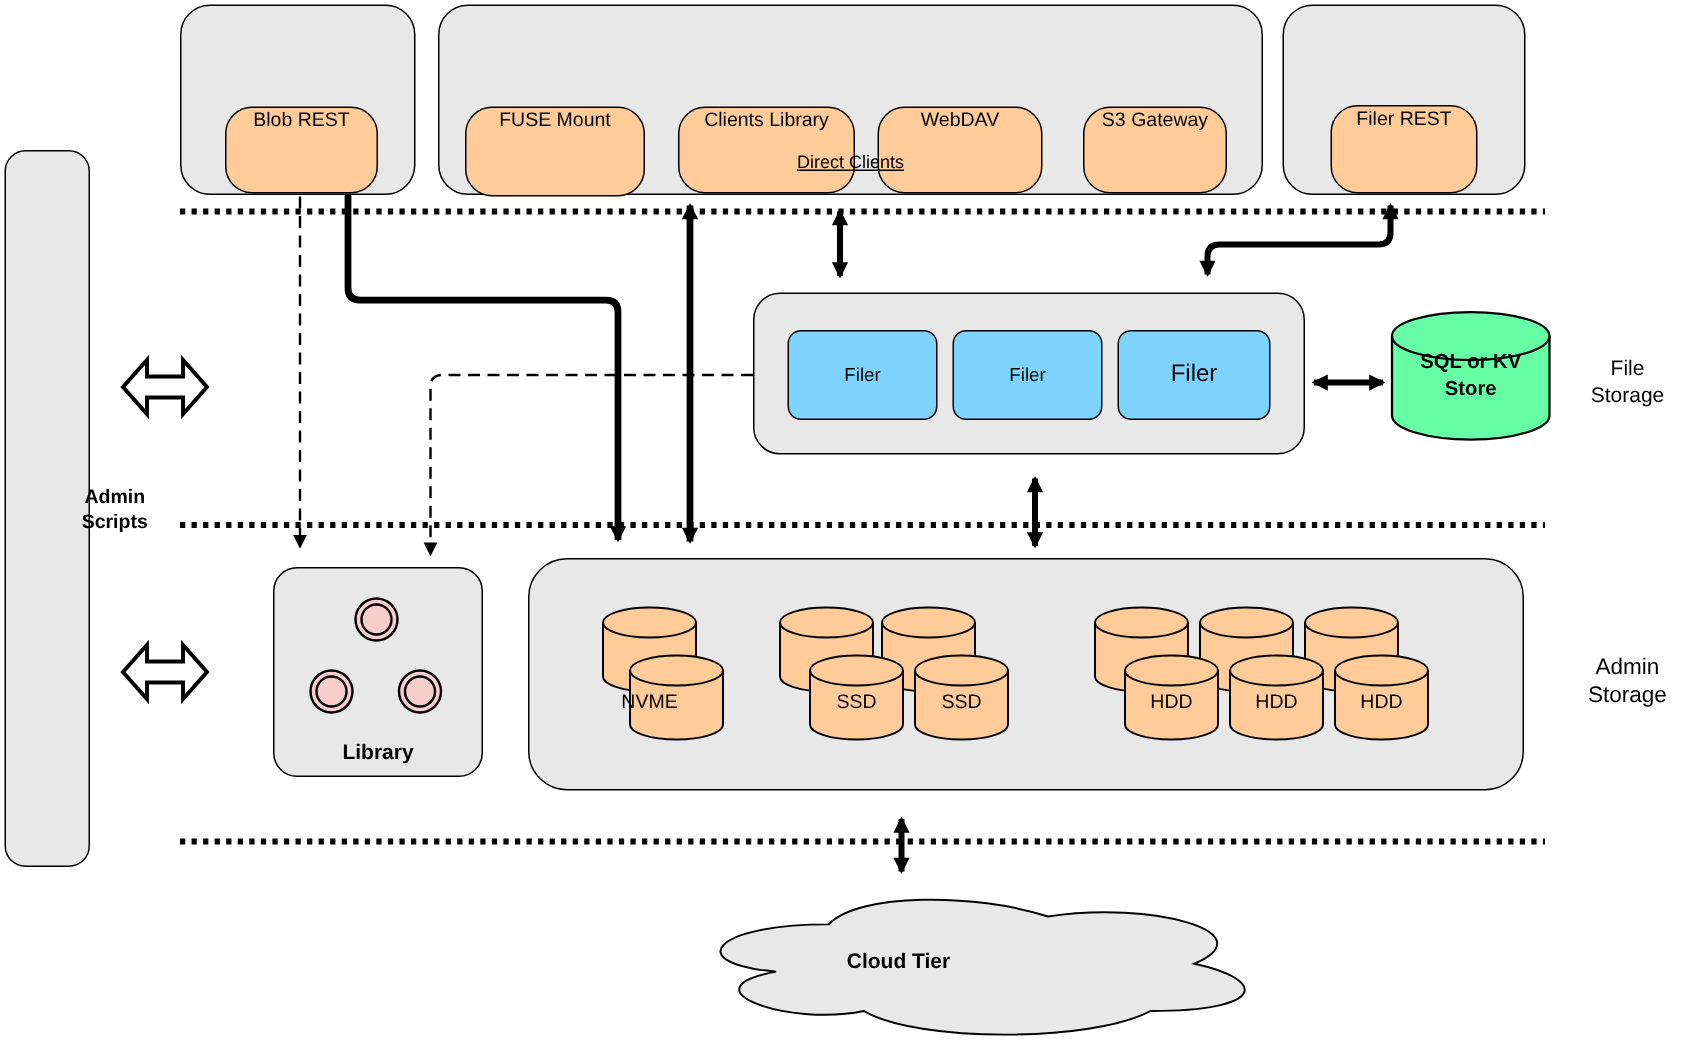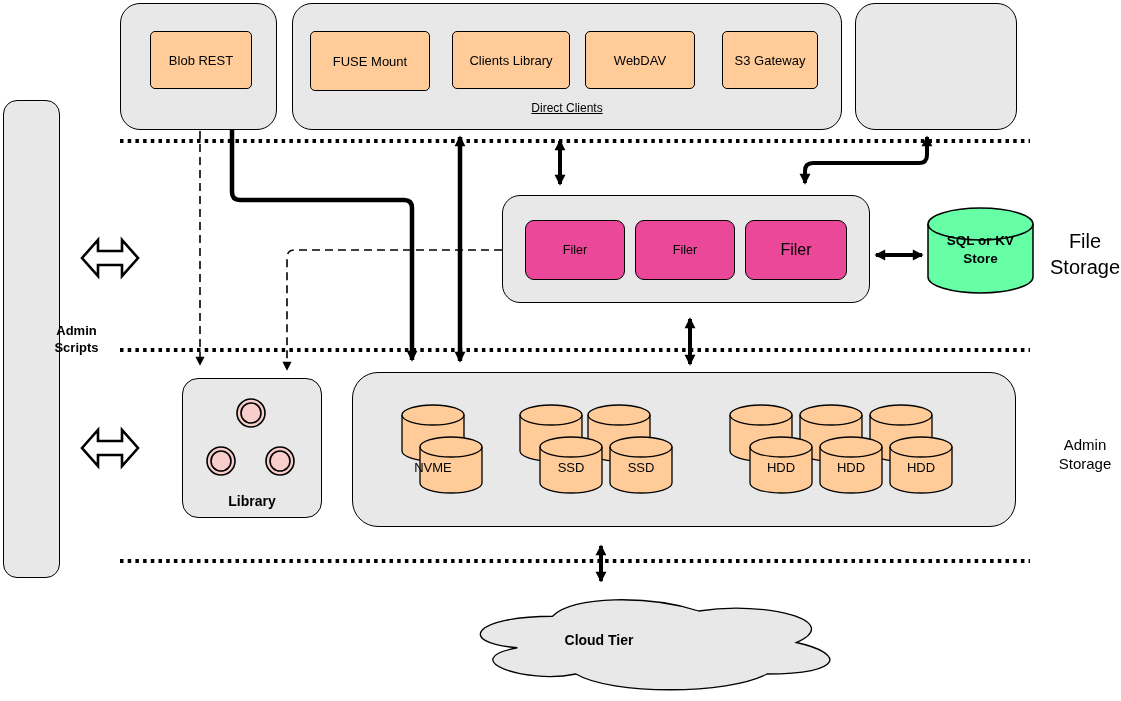--- a/index.html
+++ b/index.html
@@ -1,23 +1,23 @@
 <!DOCTYPE html>
 <html><head>
 <meta charset="utf-8">
 <title>Storage Architecture Diagram</title>
 <style>
   html,body{margin:0;padding:0;background:#ffffff;}
   .stage{position:relative;width:1121px;height:701px;background:#ffffff;
          font-family:"Liberation Sans", sans-serif;color:#000;overflow:hidden;}
   .abs{position:absolute;box-sizing:border-box;}
   .container{background:#e8e8e8;border:1px solid #000;z-index:1;}
-  .obox{background:#ffcc99;border:1px solid #000;border-radius:5px;z-index:3;
-        display:flex;align-items:center;justify-content:center;font-size:13px;}
-  .gbox{background:#ec4899;border:1px solid #000;border-radius:9px;z-index:3;
+  .obox{background:#ffcc99;border:1px solid #000;border-radius:18px;z-index:3;
+        display:flex;align-items:flex-start;justify-content:center;font-size:13px;margin-top:40px;}
+  .gbox{background:#7dd3fc;border:1px solid #000;border-radius:9px;z-index:3;
         display:flex;align-items:center;justify-content:center;font-size:13px;}
   .label{z-index:3;display:flex;align-items:center;justify-content:center;
          text-align:center;font-size:13px;line-height:1.3;}
   .bold{font-weight:bold;}
   svg.layer{position:absolute;left:0;top:0;z-index:2;pointer-events:none;}
 </style>
 </head>
 <body>
 
 <div class="stage">
@@ -103,37 +103,40 @@
   </div>
   <div class="abs obox" style="left:452px;top:31px;width:118px;height:58px;">
     <span>Clients Library</span>
   </div>
   <div class="abs obox" style="left:585px;top:31px;width:110px;height:58px;">
     <span>WebDAV</span>
   </div>
   <div class="abs obox" style="left:722px;top:31px;width:96px;height:58px;">
     <span>S3 Gateway</span>
   </div>
+  <div class="abs obox" style="left:887px;top:30px;width:98px;height:59px;">
+    <span>Filer REST</span>
+  </div>
   <div class="abs label" style="left:292px;top:100px;width:550px;height:18px;font-size:12px;text-decoration:underline;">
     <span>Direct Clients</span>
   </div>
 
   <div class="abs gbox" style="left:525px;top:220px;width:100px;height:60px;font-size:12.5px;">
     <span>Filer</span>
   </div>
   <div class="abs gbox" style="left:635px;top:220px;width:100px;height:60px;font-size:12.5px;">
     <span>Filer</span>
   </div>
   <div class="abs gbox" style="left:745px;top:220px;width:102px;height:60px;font-size:16px;">
     <span>Filer</span>
   </div>
   <div class="abs label bold" style="left:938px;top:228px;width:85px;height:44px;font-size:13.5px;">
     <span>SQL or KV Store</span>
   </div>
-  <div class="abs label" style="left:1052px;top:233px;width:66px;height:42px;font-size:20px;">
+  <div class="abs label" style="left:1052px;top:233px;width:66px;height:42px;font-size:14px;">
     <span>File Storage</span>
   </div>
 
   <div class="abs label bold" style="left:192px;top:492px;width:120px;height:18px;font-size:14px;">
     <span>Library</span>
   </div>
   <div class="abs label" style="left:403px;top:460px;width:60px;height:16px;">
     <span>NVME</span>
   </div>
   <div class="abs label" style="left:541px;top:460px;width:60px;height:16px;">

